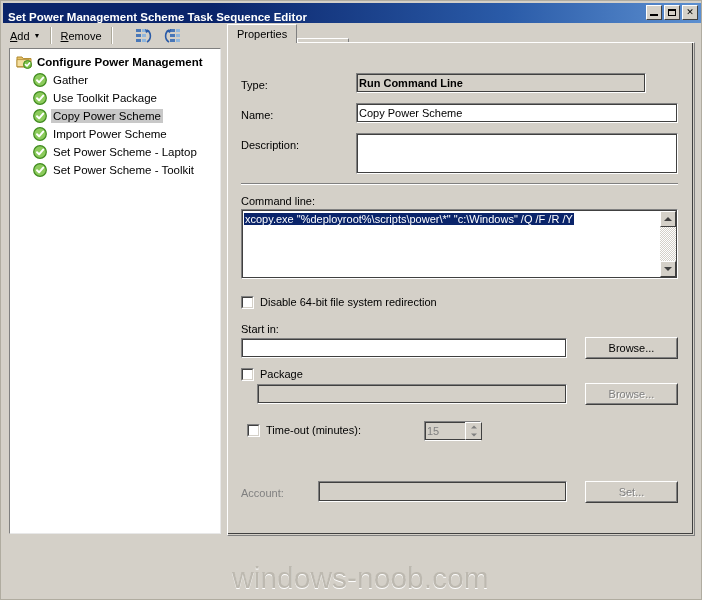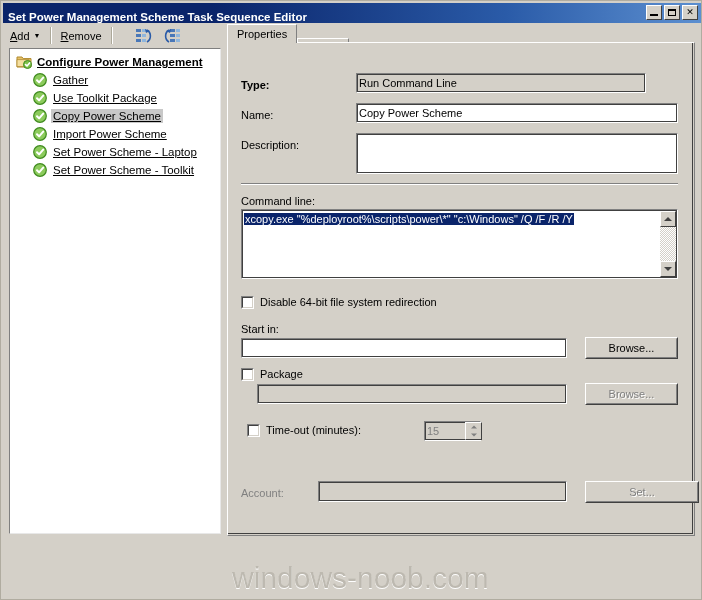--- a/index.html
+++ b/index.html
@@ -134,21 +134,20 @@
     position: absolute;
     left: 8px; top: 47px;
     width: 212px;
     height: 486px;
     background: #ffffff;
     border: 1px solid #7f7f7f;
     border-right-color: #e8e8e8;
     border-bottom-color: #e8e8e8;
     box-sizing: border-box;
     overflow: hidden;
-    text-decoration: underline;
   }
   .tree-row {
     display: flex;
     align-items: center;
     height: 18px;
     padding-left: 6px;
     white-space: nowrap;
     cursor: default;
   }
   .tree-row.child { padding-left: 22px; }
@@ -560,22 +559,22 @@
         <span>Properties</span>
       </div>
       <div class="tab">
         <span>Options</span>
       </div>
     </div>
 
     <div class="tab-panel">
       <div class="tab-panel-inner">
 
-        <div class="lbl" style="left:13px; top:36px;font-weight:bold;">Type:</div>
-        <div class="field readonly" style="left:128px; top:30px; width:290px; height:20px;">
+        <div class="lbl" style="left:13px; top:36px;">Type:</div>
+        <div class="field readonly" style="left:128px; top:30px; width:290px; height:20px;font-weight:bold;">
           <div class="field-inner">Run Command Line</div>
         </div>
 
         <div class="lbl" style="left:13px; top:66px;">Name:</div>
         <div class="field" style="left:128px; top:60px; width:322px; height:20px;">
           <div class="field-inner">Copy Power Scheme</div>
         </div>
 
         <div class="lbl" style="left:13px; top:96px;">Description:</div>
         <div class="field" style="left:128px; top:90px; width:322px; height:41px;">
@@ -638,21 +637,21 @@
           <div class="spin-half spin-down">
               <span class="tri"></span>
             </div>
         </div>
 
 
         <div class="lbl disabled" style="left:13px; top:444px;">Account:</div>
         <div class="field disabled" style="left:90px; top:438px; width:249px; height:21px;">
           <div class="field-inner"></div>
         </div>
-        <div class="btn disabled" style="left:357px; top:438px; width:114px; height:22px;">
+        <div class="btn disabled" style="left:357px; top:438px; width:93px; height:22px;">
           <span class="btn-label">Set...</span>
         </div>
 
       </div>
     </div>
   </div>
 
   <div class="watermark">windows-noob.com</div>
 
   <div class="bottom-bar">

